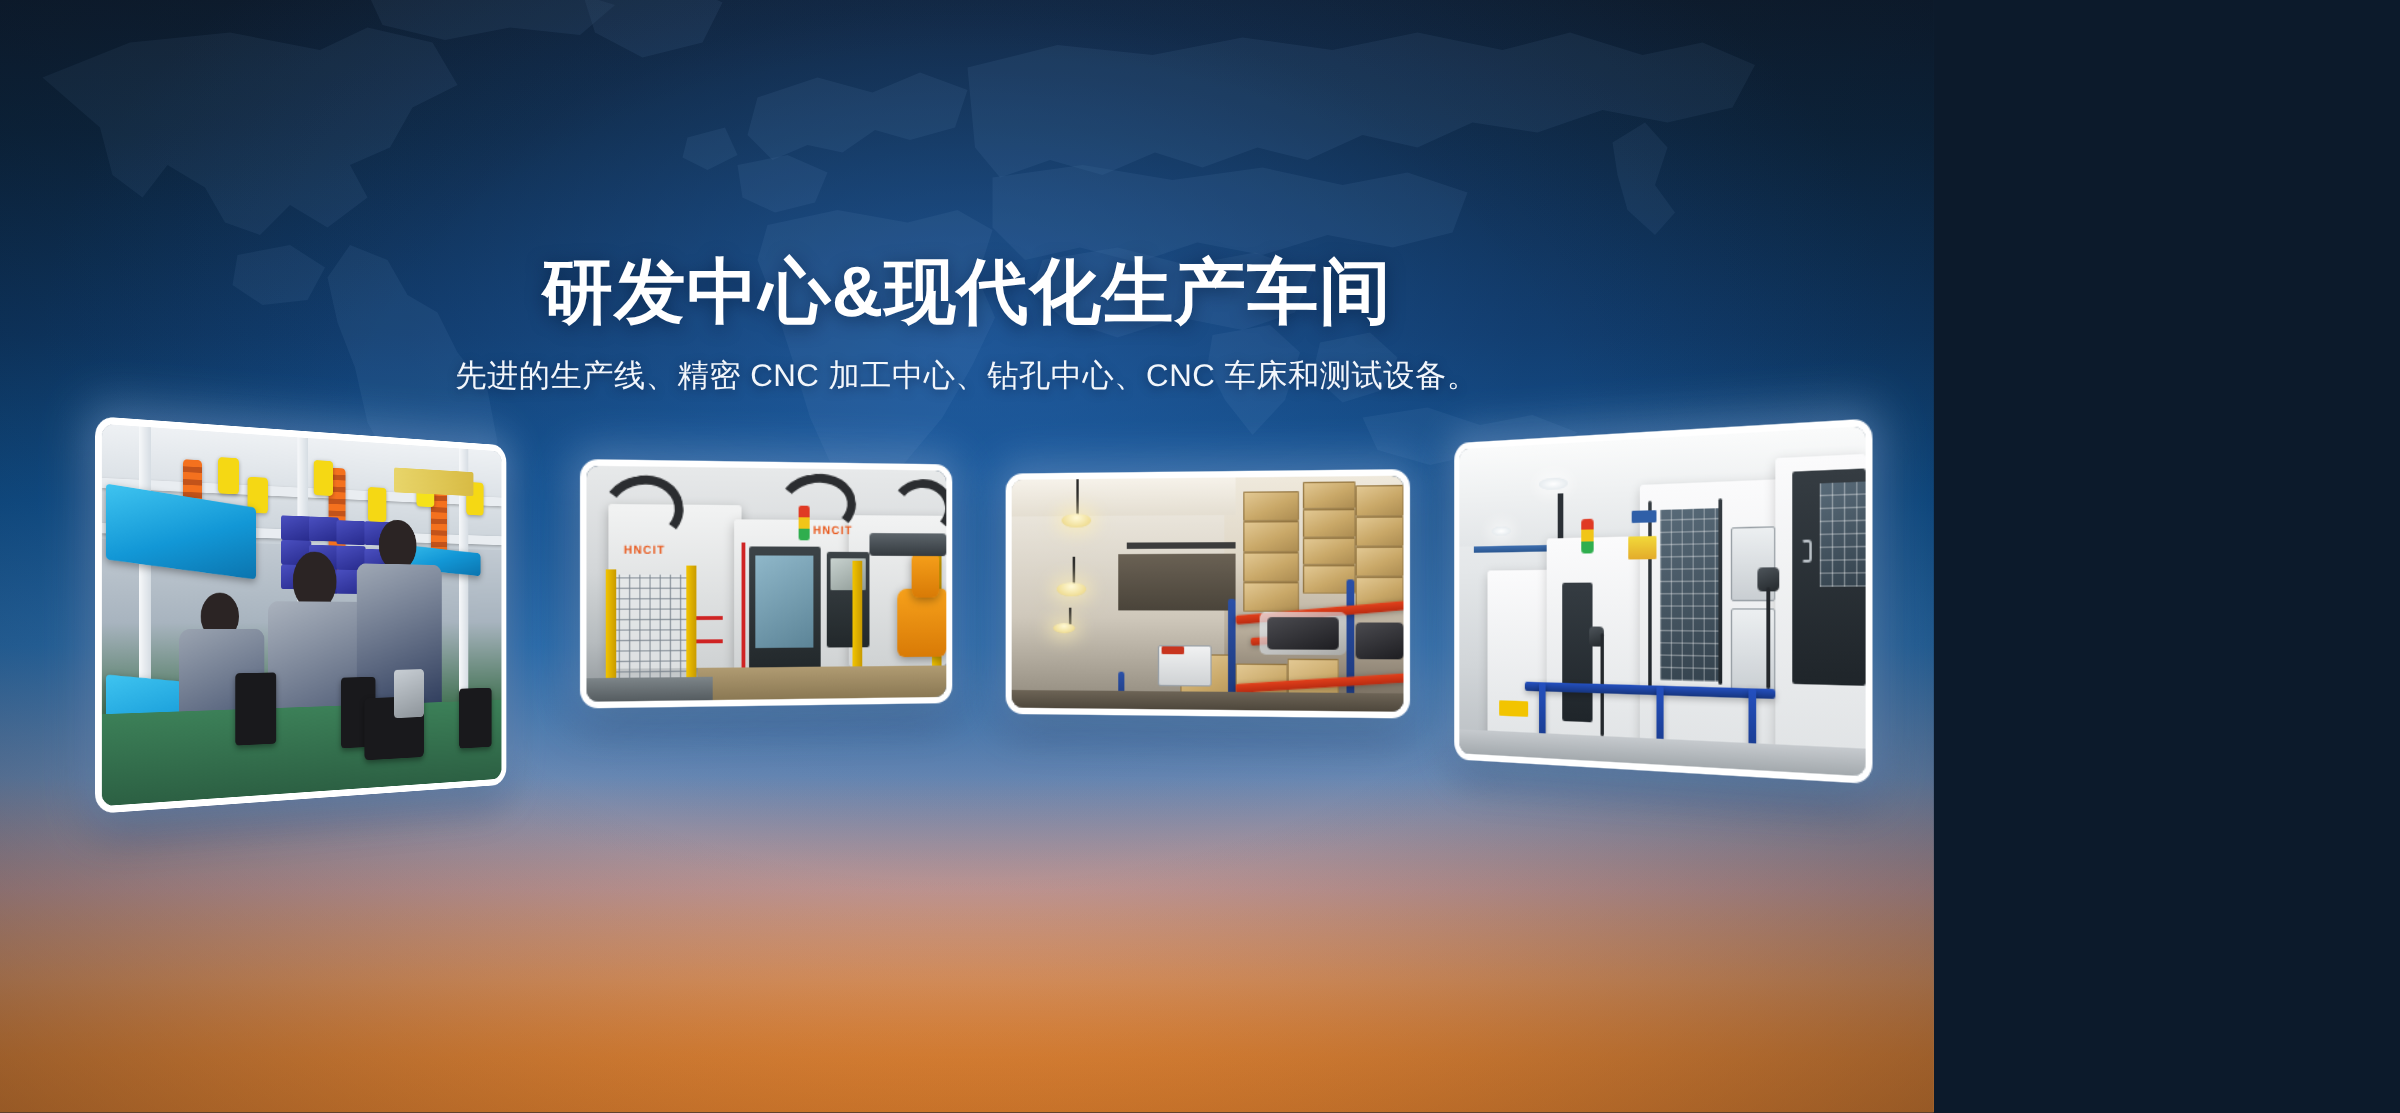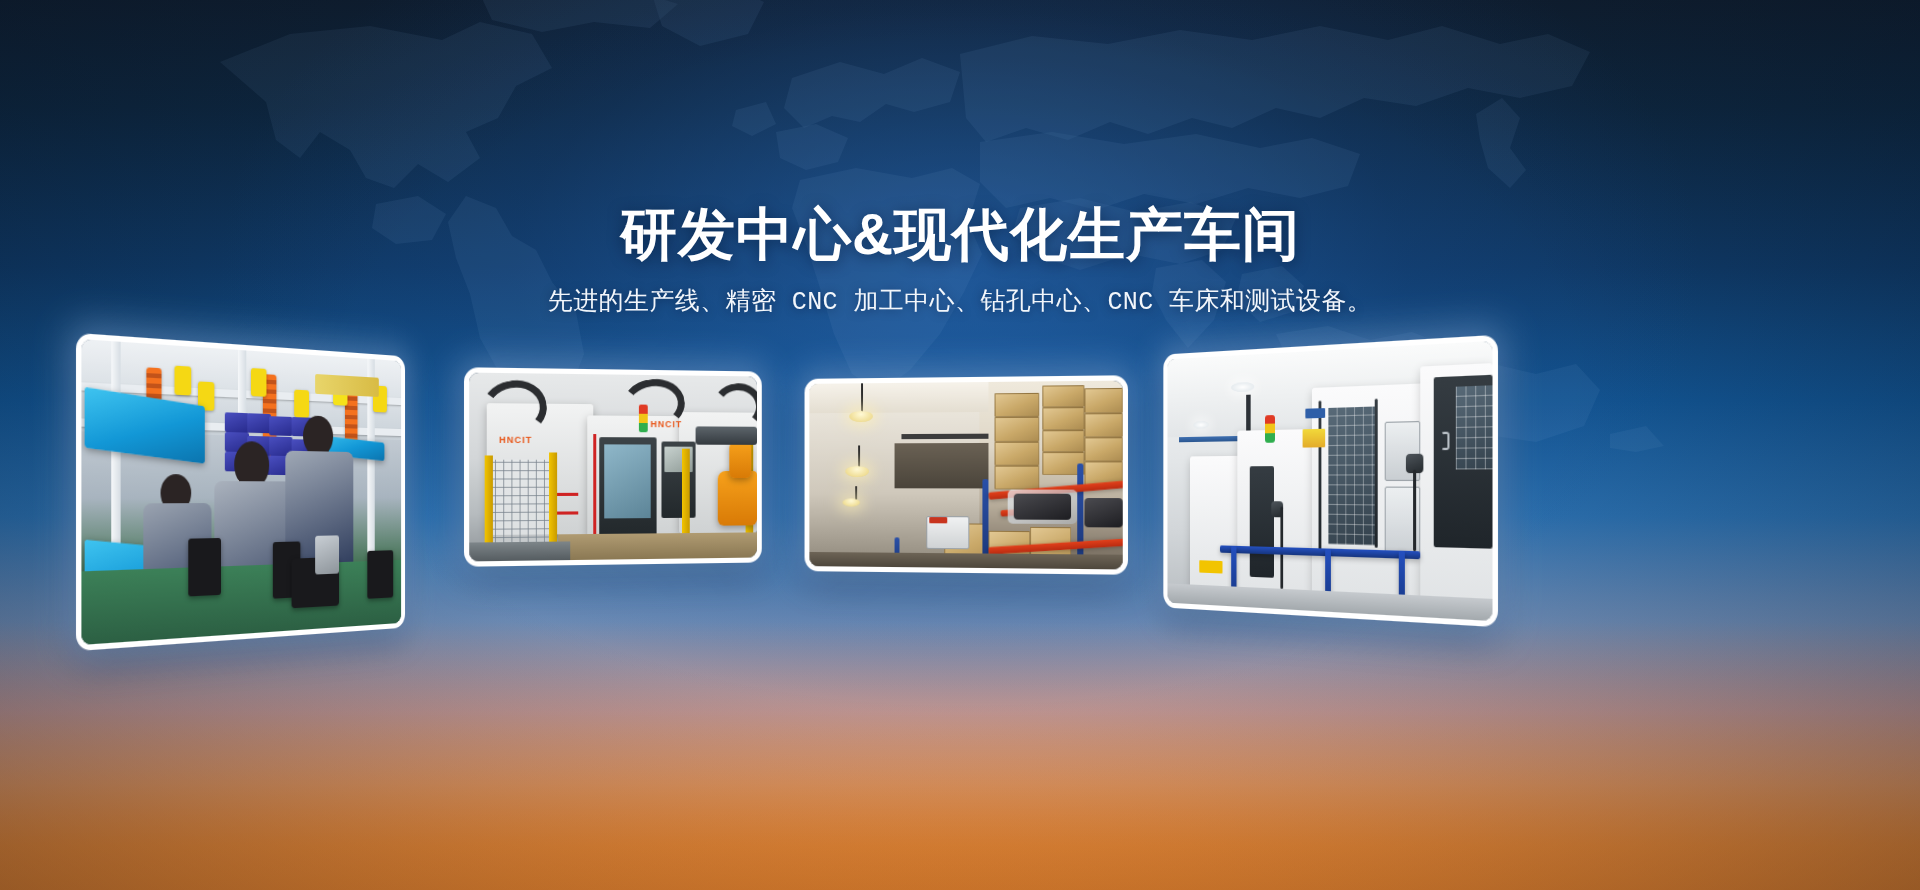--- a/index.html
+++ b/index.html
@@ -1,20 +1,20 @@
 <!DOCTYPE html>
 <html><head>
 <meta charset="utf-8">
 <style>
   * { margin:0; padding:0; box-sizing:border-box; }
   html,body { width:1920px; height:890px; overflow:hidden; background:#0c1a2b; }
   body { font-family:"Liberation Sans","DejaVu Sans",sans-serif; }
 
   #banner{
-    position:relative; width:1920px; height:890px; overflow:hidden;
+    position:relative; width:1547px; height:890px; overflow:hidden;
     background:
       linear-gradient(to bottom,
         #101f31 0%,
         #0e2740 12%,
         #0f3966 30%,
         #125390 45%,
         #2a6dab 58%,
         #6d8bb4 70%,
         #b195a4 80%,
         #d99a74 88%,
@@ -47,21 +47,21 @@
   
   .headings{
     position:absolute; left:0; right:0; top:203px; text-align:center; z-index:6;
   }
   .title{
     font-size:57px; font-weight:bold; color:#ffffff; letter-spacing:1px;
     line-height:1.12; text-shadow:0 2px 14px rgba(0,20,50,.55);
   }
   .subtitle{
     margin-top:17px; font-size:25px; color:#f2f6fb; font-weight:400;
-    letter-spacing:.4px; text-shadow:0 1px 8px rgba(0,20,50,.5);font-family:Liberation Mono, monospace;
+    letter-spacing:.4px; text-shadow:0 1px 8px rgba(0,20,50,.5);
   }
 
   
   .panels{ position:absolute; inset:0; z-index:5; pointer-events:none; }
   .panel{
     position:absolute; pointer-events:auto;
     border:5px solid #ffffff; border-radius:14px;
     overflow:hidden; background:#16344f;
     box-shadow:0 0 30px 8px rgba(150,195,245,.40), 0 10px 34px rgba(0,14,36,.45);
   }

